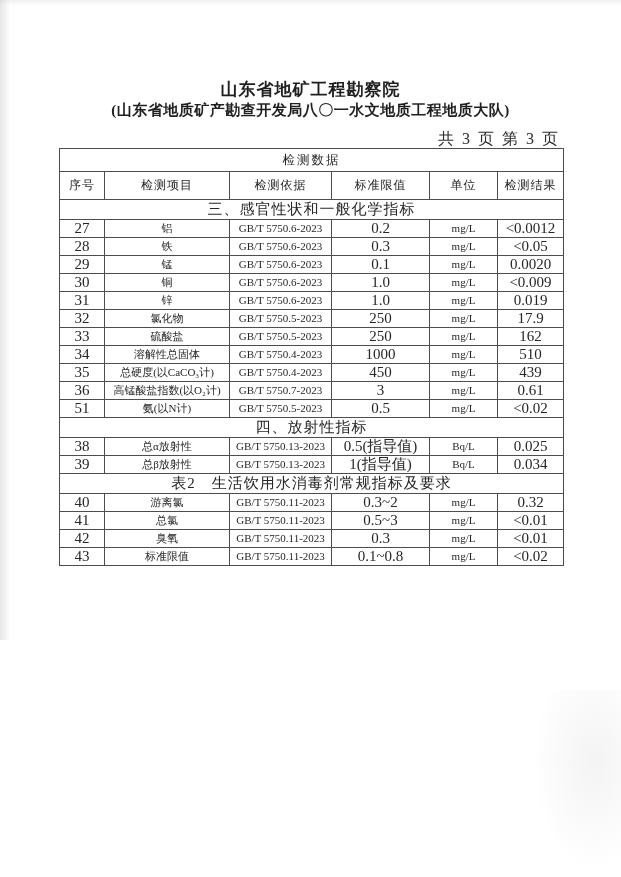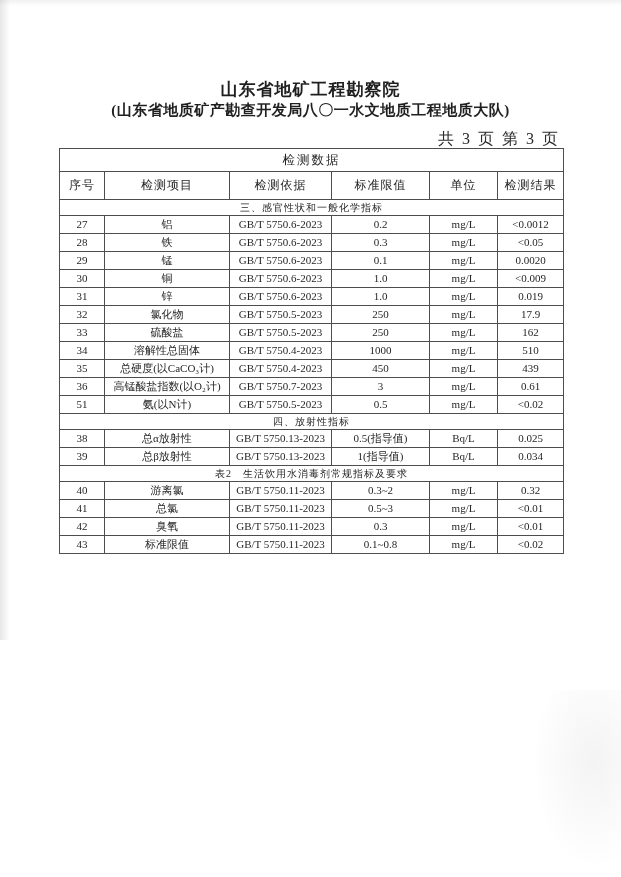--- a/index.html
+++ b/index.html
@@ -36,23 +36,23 @@
     font-size:11px;color:#262626;
   }
   table.report td, table.report th{
     border:1px solid #4d4d4d;
     text-align:center;vertical-align:middle;
     padding:0 2px;overflow:hidden;white-space:nowrap;
     font-weight:normal;
   }
   td.caption-cell{height:22px;font-size:12.5px;letter-spacing:2px;}
   tr.head-row th{height:27px;font-size:12px;letter-spacing:1px;}
-  td.section{height:15px;font-size:10px;letter-spacing:1px;font-family:Liberation Serif, serif;}
+  td.section{height:15px;font-size:15px;letter-spacing:1px;font-family:Liberation Serif, serif;}
   tbody tr.data-row td{height:17px;line-height:17px;}
-  td.c-num{font-size:11px;}
+  td.c-num{font-size:15px;}
 </style>
 </head>
 <body>
 
 <div class="edge-left"></div>
 <div class="edge-top"></div>
 <div class="smudge"></div>
 
 <div class="title">山东省地矿工程勘察院</div>
 <div class="subtitle">(山东省地质矿产勘查开发局八〇一水文地质工程地质大队)</div>

